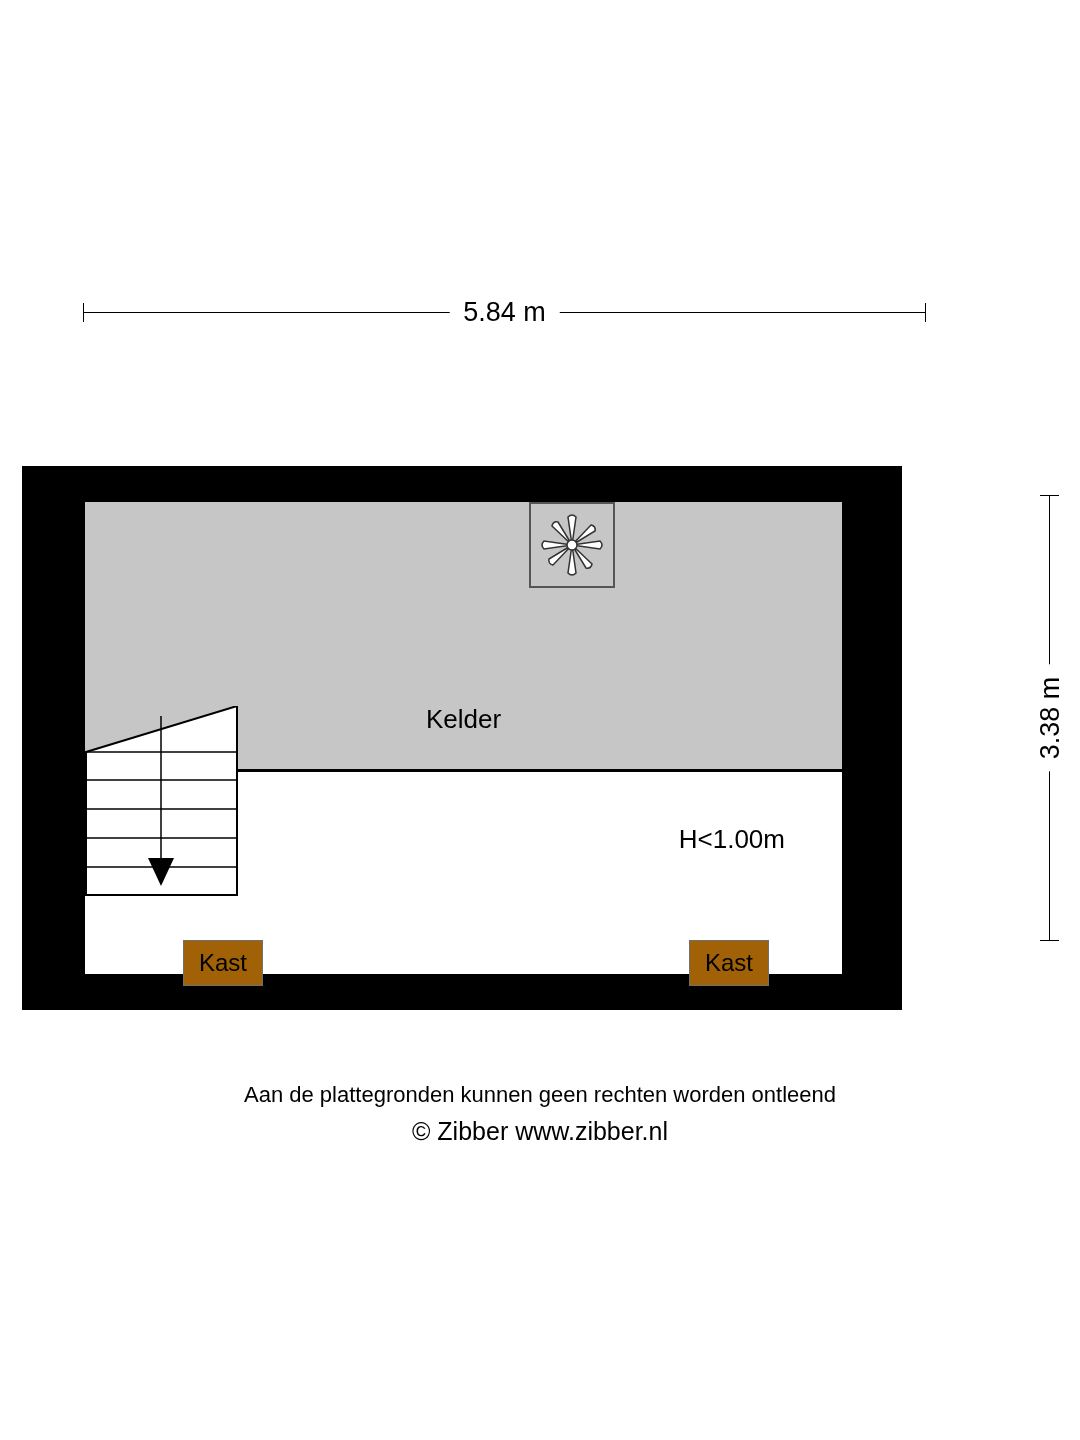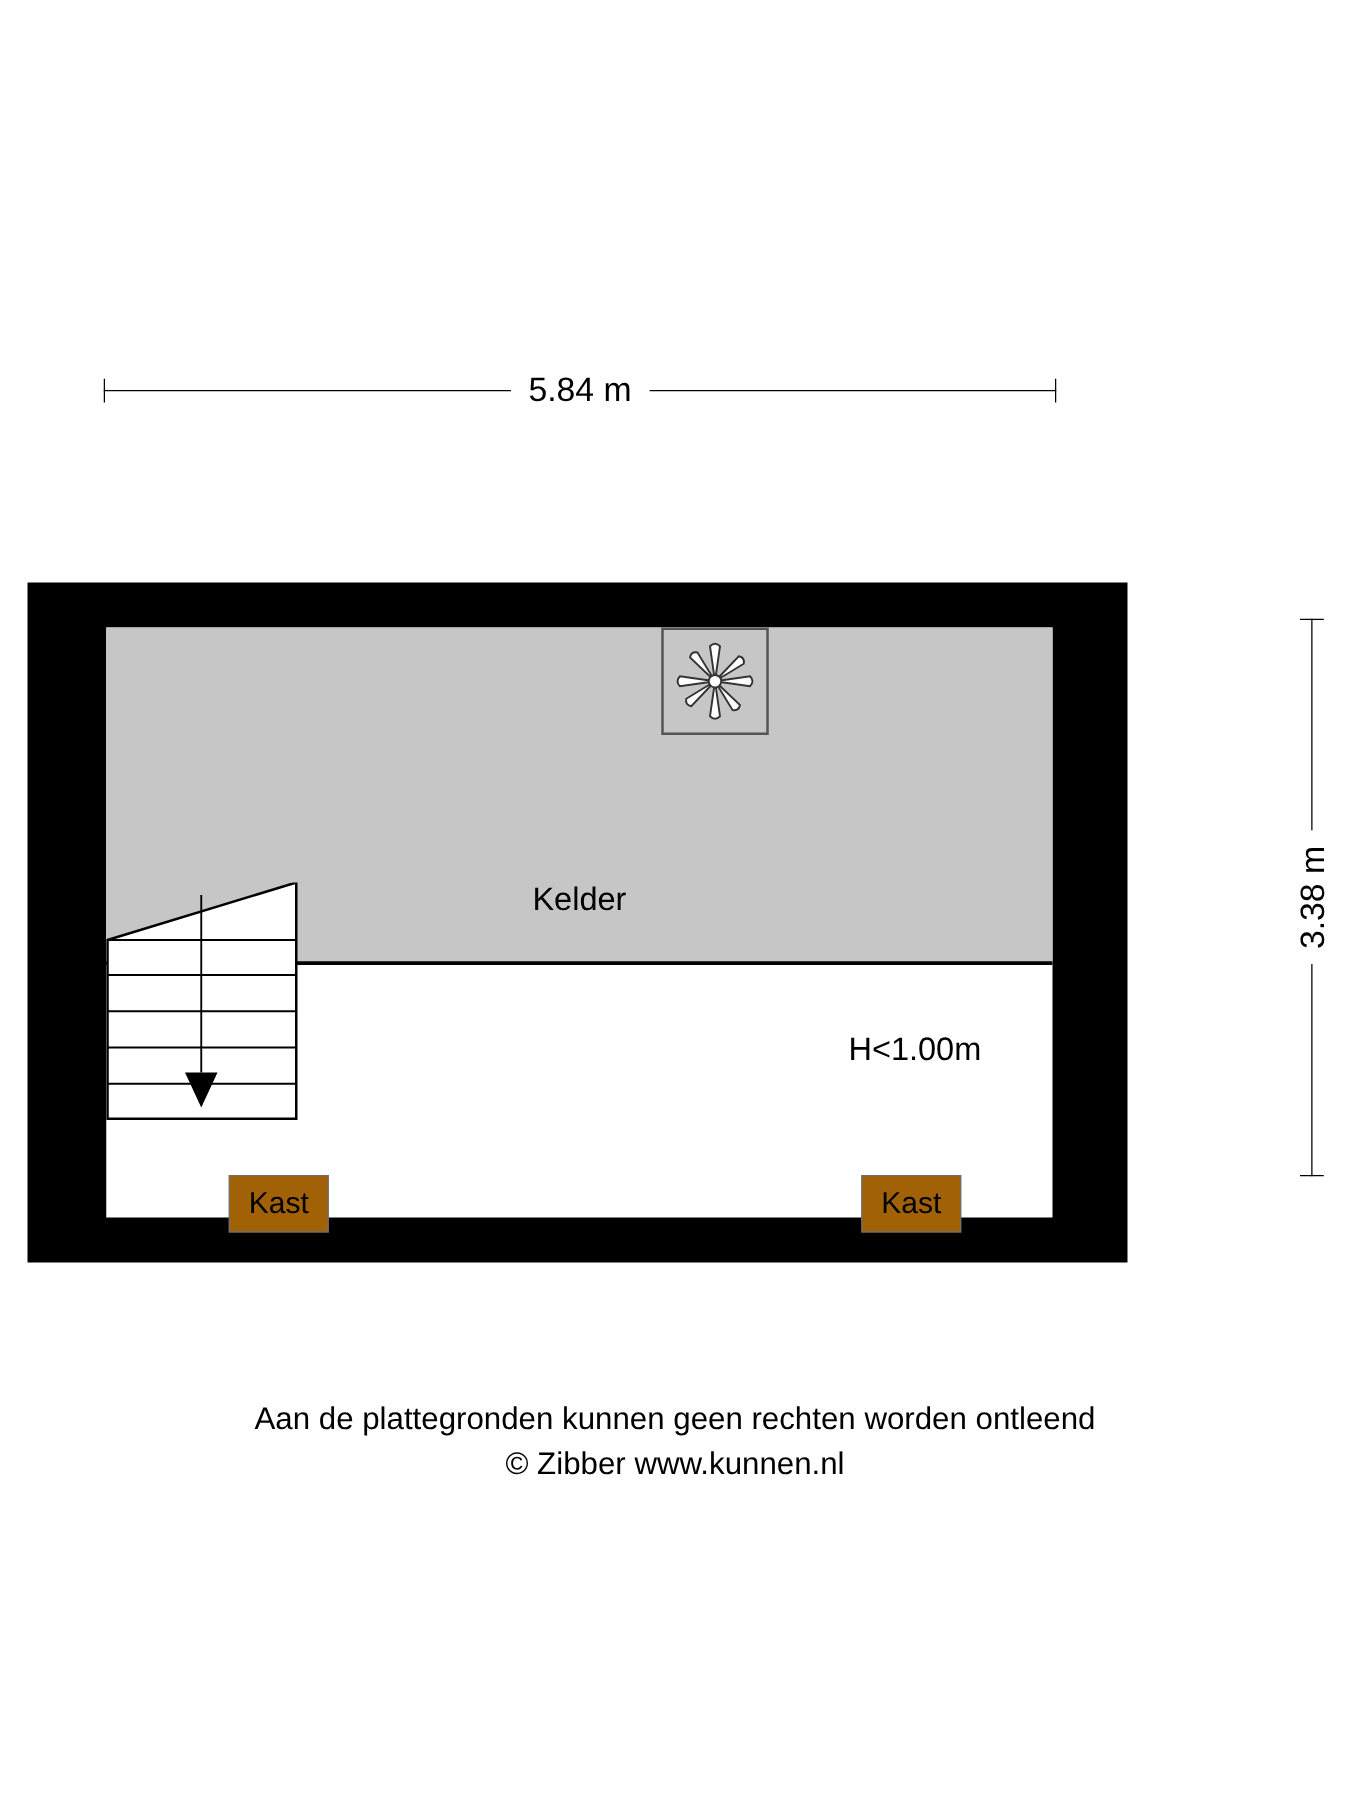--- a/index.html
+++ b/index.html
@@ -14,22 +14,23 @@
     font-family: "Liberation Sans", sans-serif;
     color: #000000;
     overflow: hidden;
   }
 
   
   #dim-top {
     position: absolute;
     left: 83px;
     top: 295px;
-    width: 762px;
+    width: 827px;
     height: 40px;
+    padding-left: 16px;
   }
   #dim-top .line {
     position: absolute;
     top: 17px;
     left: 0;
     width: 100%;
     height: 1px;
     background: #000;
   }
   #dim-top .cap-l, #dim-top .cap-r {
@@ -199,23 +200,22 @@
 
   
   #footer {
     position: absolute;
     left: 0;
     top: 1077px;
     width: 1080px;
     text-align: center;
   }
   #footer .line1 {
-    font-size: 25px;
+    font-size: 22px;
     line-height: 36px;
-    margin-top: 40px;
   }
   #footer .line2 {
     font-size: 25px;
     line-height: 36px;
   }
 </style>
 </head>
 <body>
 
 <div id="dim-top">
@@ -273,14 +273,14 @@
 
   <div class="opening opening-left"></div>
   <div class="opening opening-right"></div>
 
   <div class="kast kast-left">Kast</div>
   <div class="kast kast-right">Kast</div>
 </div>
 
 <div id="footer">
   <div class="line1">Aan de plattegronden kunnen geen rechten worden ontleend</div>
-  <div class="line2">© Zibber www.kunnen.nl</div>
+  <div class="line2">© Zibber www.zibber.nl</div>
 </div>
 
 </body></html>

